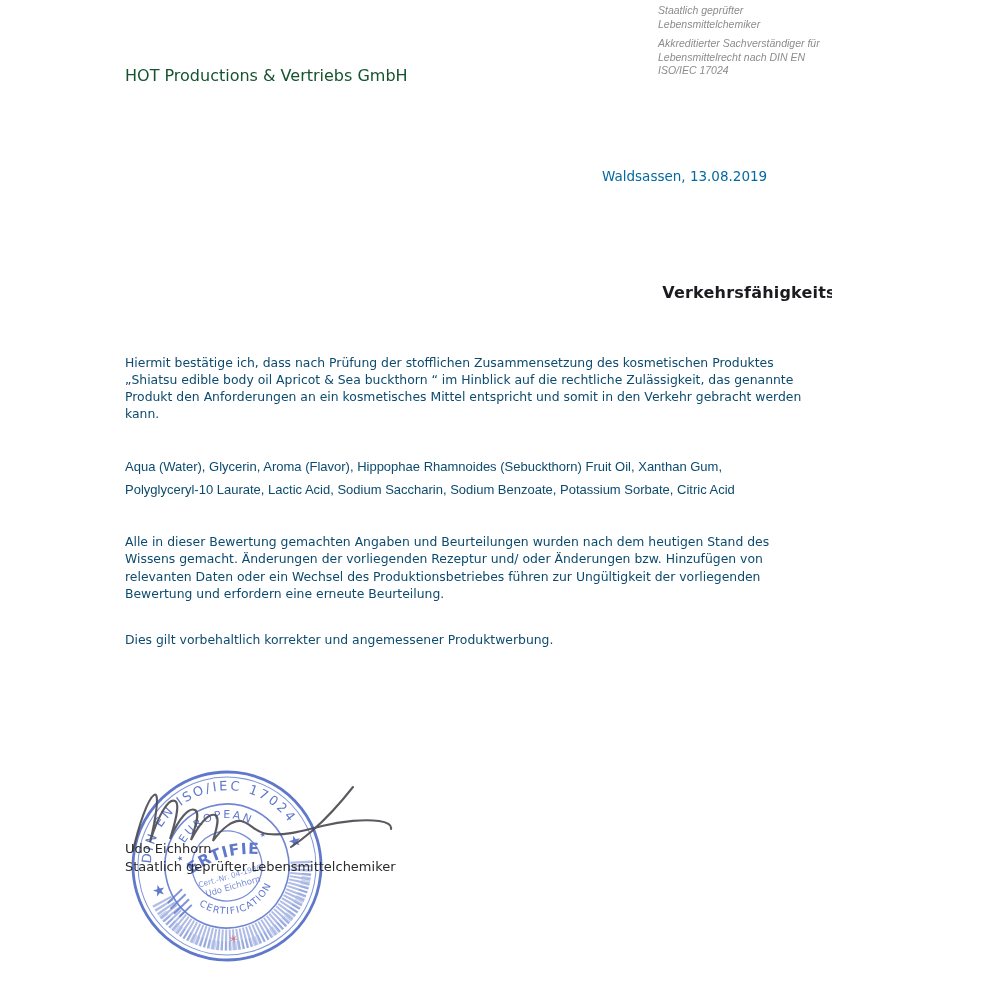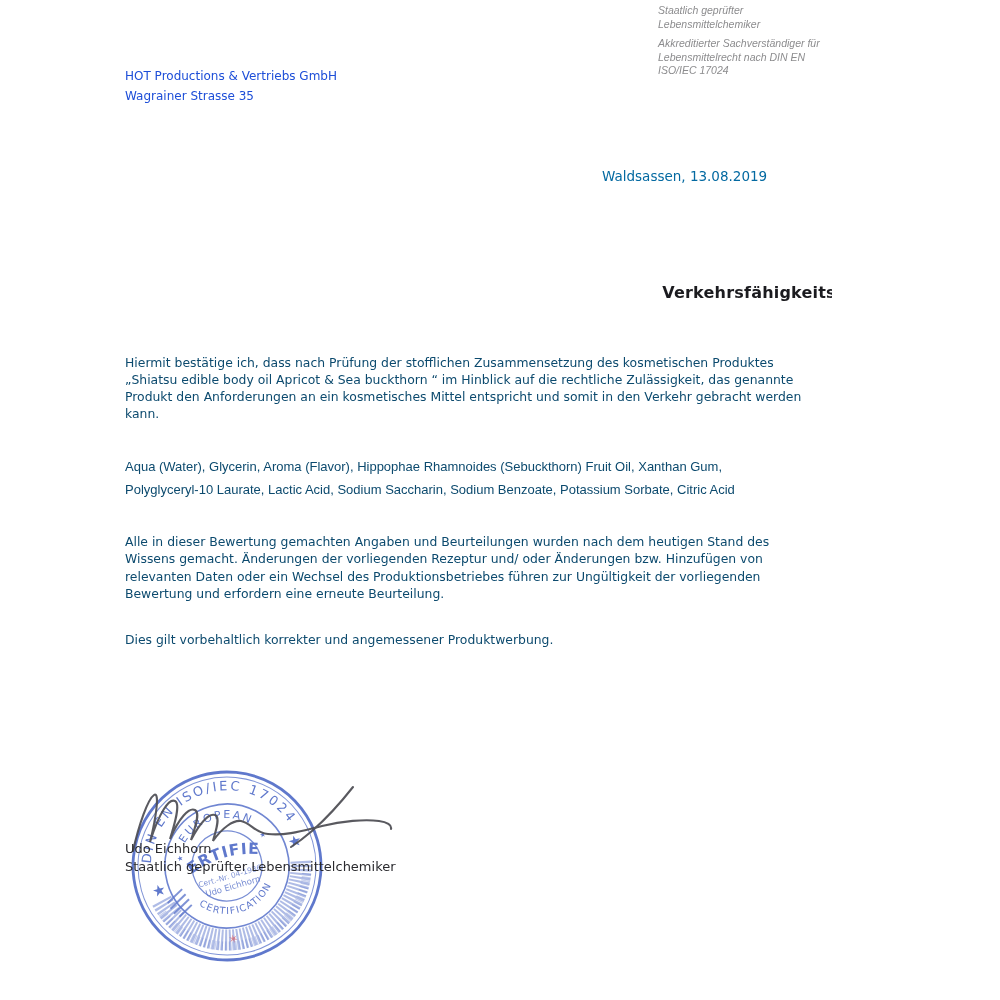--- a/index.html
+++ b/index.html
@@ -5,21 +5,21 @@
   html,body{margin:0;padding:0;background:#ffffff;}
   #page{
     position:relative;width:832px;height:1000px;background:#ffffff;overflow:hidden;
     font-family:"DejaVu Sans",sans-serif;color:#222226;
   }
   .abs{position:absolute;margin:0;}
   
   .letterhead{font-family:"Liberation Sans",sans-serif;font-style:italic;
     font-size:10.5px;line-height:13.5px;color:#8c8c8e;}
   
-  .addr{font-size:12px;line-height:20px;color:#1d4ed8;}
+  .addr{font-size:16px;line-height:20px;color:#14532d;}
   
   .dateline{font-size:13.5px;color:#0369a1;}
   
   .doc-title{left:0;top:283px;width:970px;text-align:right;
     font-size:16px;font-weight:bold;letter-spacing:.2px;color:#1b1b1f;}
   
   .para{left:125px;width:692px;font-size:12.4px;line-height:17px;color:#0c4a6e;}
   .ingredients{font-family:"Liberation Sans",sans-serif;font-size:13px;line-height:23px;}
   
   .sig-text{font-size:13px;line-height:18px;color:#2a2a2e;}
@@ -33,21 +33,20 @@
 
   <div class="abs letterhead" style="left:658px;top:4px;">
     <div>Staatlich geprüfter Lebensmittelchemiker</div>
     <div style="height:6px;"></div>
     <div>Akkreditierter Sachverständiger für</div>
     <div>Lebensmittelrecht nach DIN EN ISO/IEC 17024</div>
   </div>
 
   <div class="abs addr" style="left:125px;top:66px;">
     <div>HOT Productions &amp; Vertriebs GmbH</div>
-    <div>Wagrainer Strasse 35</div>
     <div style="height:19px;"></div>
   </div>
 
   <p class="abs dateline" style="left:602px;top:168px;">Waldsassen, 13.08.2019</p>
 
   <p class="abs doc-title">Verkehrsfähigkeitsbescheinigung</p>
 
   <p class="abs para" style="top:354px;">Hiermit bestätige ich, dass nach Prüfung der stofflichen Zusammensetzung des kosmetischen Produktes „Shiatsu edible body oil Apricot &amp; Sea buckthorn “ im Hinblick auf die rechtliche Zulässigkeit, das genannte Produkt den Anforderungen an ein kosmetisches Mittel entspricht und somit in den Verkehr gebracht werden kann.</p>
   <p class="abs para ingredients" style="top:455px;width:668px;">Aqua (Water), Glycerin, Aroma (Flavor), Hippophae Rhamnoides (Sebuckthorn) Fruit Oil, Xanthan Gum, Polyglyceryl-10 Laurate, Lactic Acid, Sodium Saccharin, Sodium Benzoate, Potassium Sorbate, Citric Acid</p>
   <p class="abs para" style="top:533px;line-height:17.4px;">Alle in dieser Bewertung gemachten Angaben und Beurteilungen wurden nach dem heutigen Stand des Wissens gemacht. Änderungen der vorliegenden Rezeptur und/ oder Änderungen bzw. Hinzufügen von relevanten Daten oder ein Wechsel des Produktionsbetriebes führen zur Ungültigkeit der vorliegenden Bewertung und erfordern eine erneute Beurteilung.</p>

